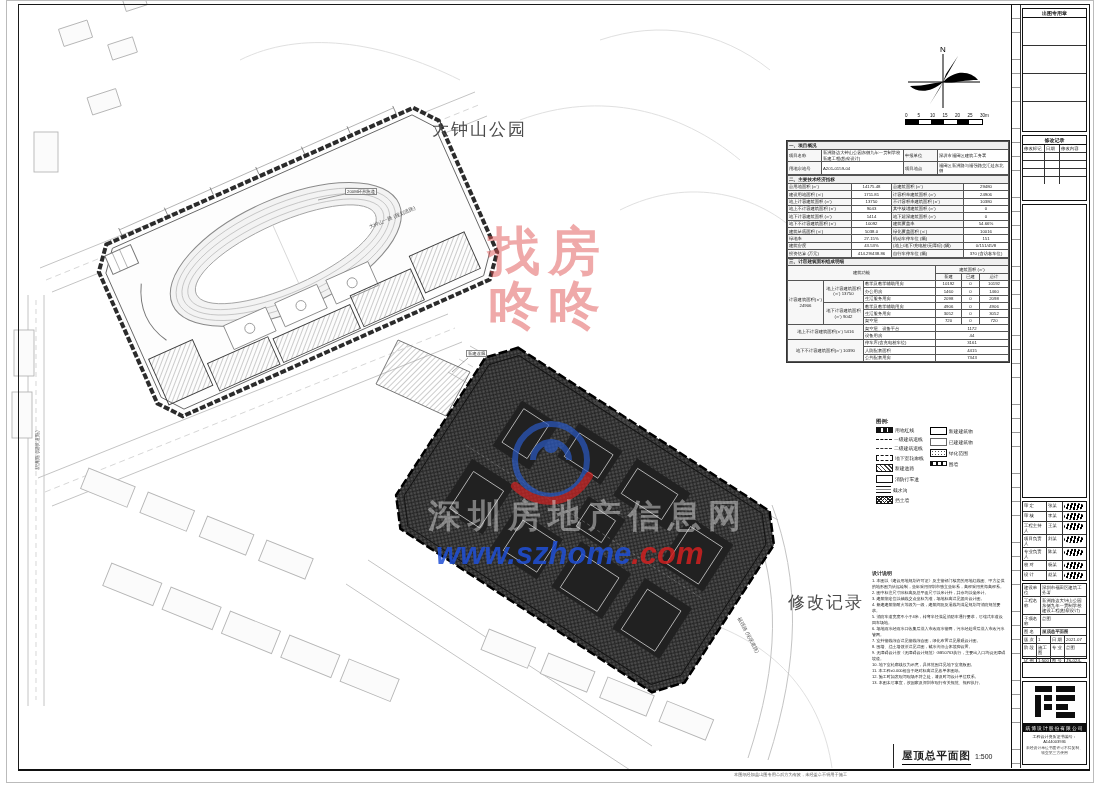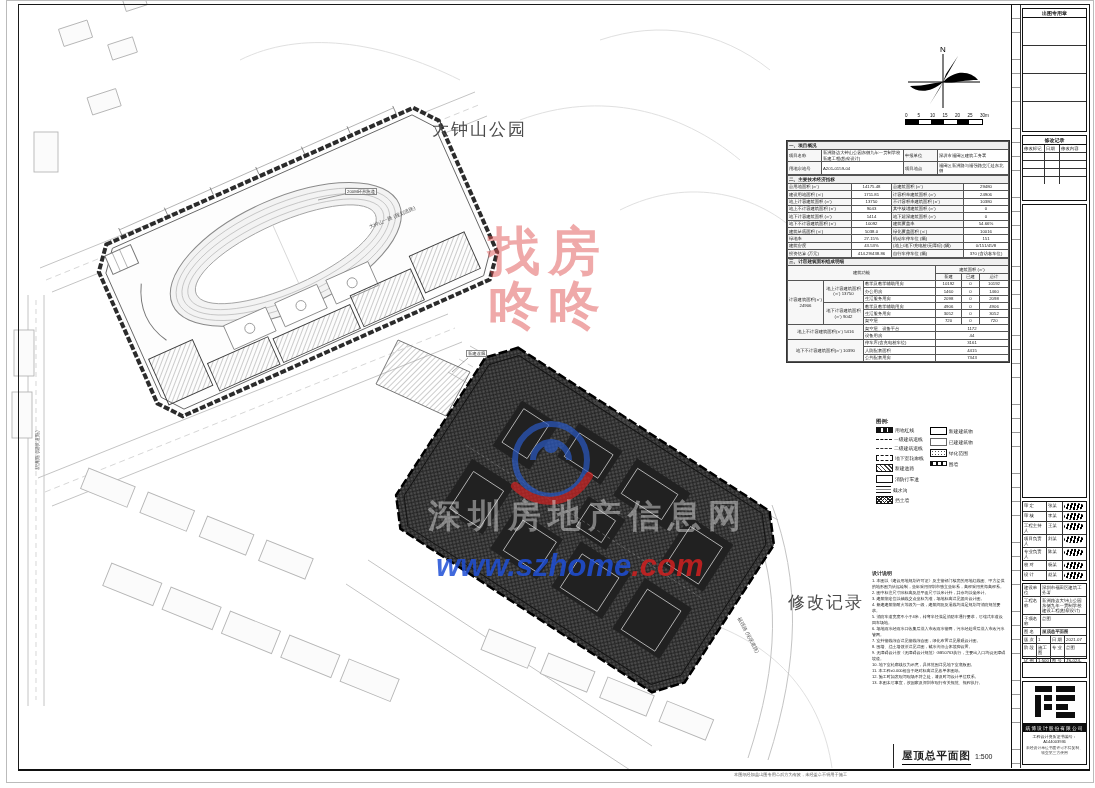--- a/index.html
+++ b/index.html
@@ -55,21 +55,21 @@
   .cellrow>div{font-size:4.4px;padding:1px;border-right:0.6px solid #333;box-sizing:border-box;}
   .cellrow>div:last-child{border-right:none;}
   .scr{height:7px;width:20px;border-radius:45%;
        background:repeating-linear-gradient(105deg,#000 0 1.8px,transparent 1.8px 3.4px);}
   .banner{background:#0d0d0d;color:#fff;font-size:4.8px;text-align:center;padding:1.5px 0;letter-spacing:1px;}
   
   .wm-red{left:483px;top:224px;width:130px;font-size:52px;line-height:1.04;font-weight:bold;
           color:rgba(224,83,83,.5);letter-spacing:8px;text-align:center;}
   .wm-gray{left:428px;top:494px;font-size:33px;font-weight:bold;letter-spacing:7px;
            color:rgba(215,215,215,.5);white-space:nowrap;text-align:right;}
-  .wm-url{left:436px;top:536px;font-size:31px;font-weight:bold;font-style:italic;white-space:nowrap;margin-top:12px;}
+  .wm-url{left:436px;top:536px;font-size:31px;font-weight:bold;font-style:italic;white-space:nowrap;}
   
   .pk{font-size:17px;color:#4a4a4a;letter-spacing:2px;}
   .rl{font-size:5px;color:#555;white-space:nowrap;transform-origin:left top;}
   .co{font-size:4.3px;color:#333;background:rgba(255,255,255,.7);border:0.5px solid #888;
       padding:0 1px;white-space:nowrap;}
   
   .dt{left:902px;top:749px;display:flex;align-items:baseline;gap:4px;}
   .dt .t1{font-size:10.5px;font-weight:bold;border-bottom:1.6px solid #000;padding-bottom:1px;letter-spacing:1px;}
   .dt .t2{font-size:7px;}
   .vdiv{left:893px;top:744px;width:1px;height:24px;background:#222;}

